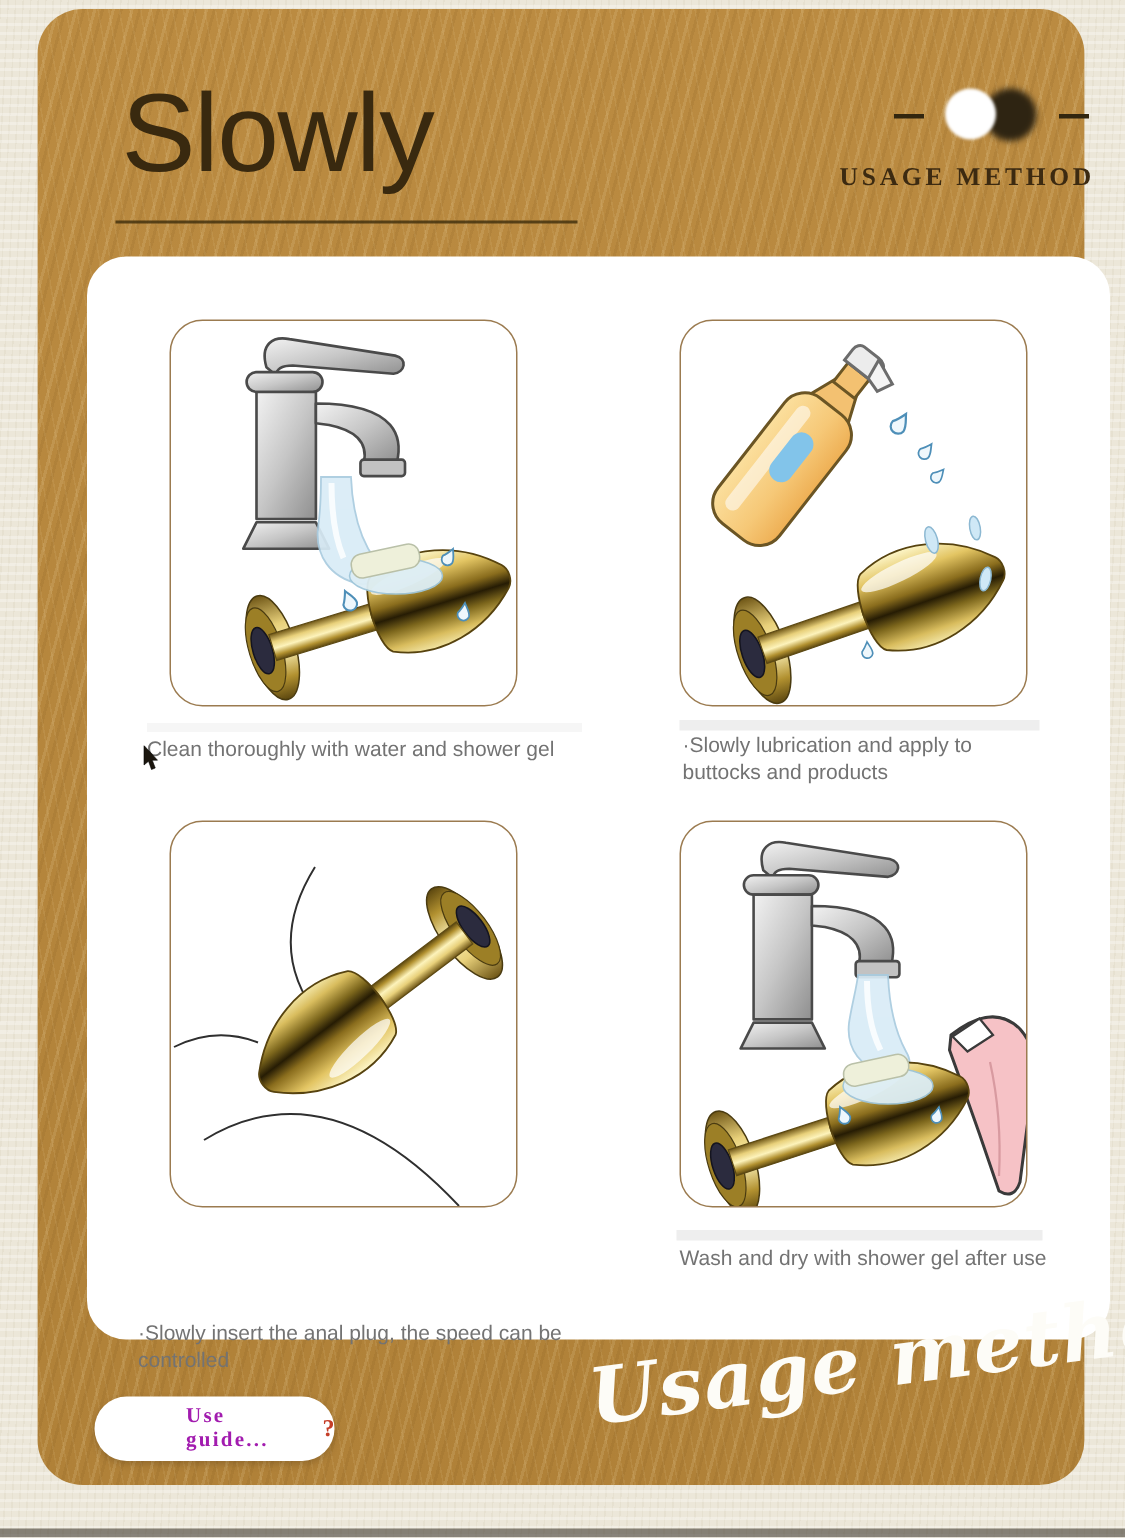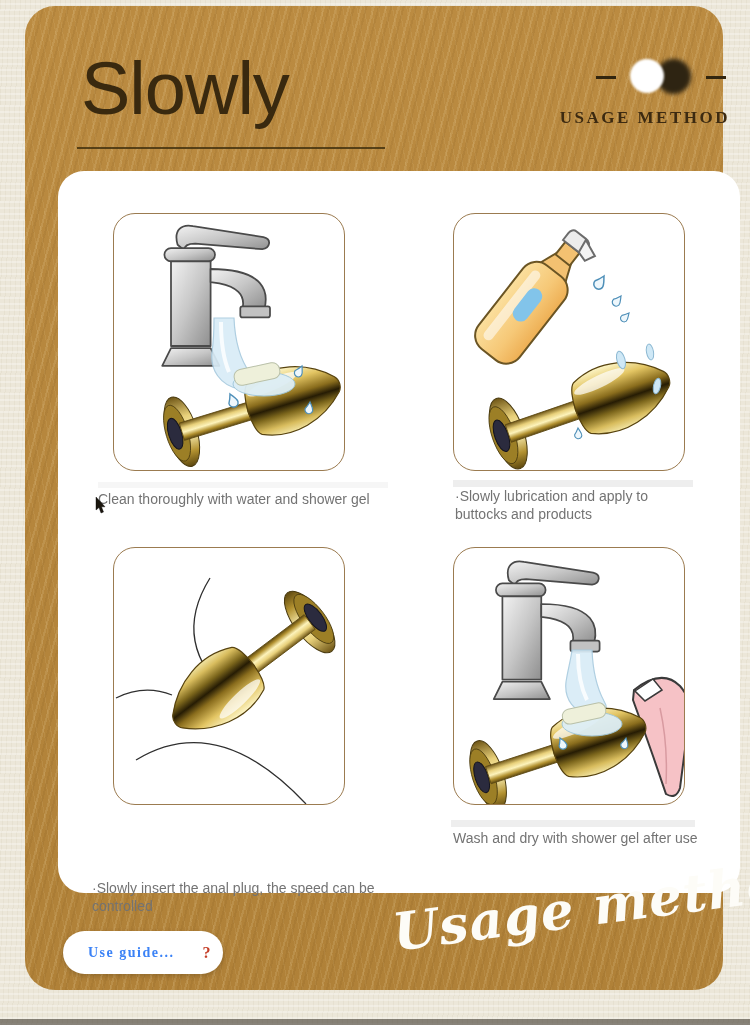--- a/index.html
+++ b/index.html
@@ -41,21 +41,21 @@
   .cap4{left:395px;top:659px;width:285px;white-space:nowrap;}
   .seam{position:absolute;background:#e0e0e0;}
   .seam.s1{left:40px;top:311px;width:290px;height:6px;opacity:.30;}
   .seam.s2{left:395px;top:309px;width:240px;height:7px;opacity:.55;}
   .seam.s4{left:393px;top:649px;width:244px;height:7px;opacity:.55;}
   .cursor-artifact{position:absolute;left:37px;top:326px;width:12px;height:17px;}
   .use-guide-btn{position:absolute;left:38px;top:925px;width:160px;height:43px;border-radius:22px;
     background:#fff;box-shadow:0 2px 5px rgba(60,40,10,.25);display:flex;align-items:center;
     padding-left:25px;box-sizing:border-box;cursor:pointer;}
   .use-guide-label{font-family:"Liberation Serif",serif;font-weight:700;font-size:14px;
-    letter-spacing:1.5px;color:#3b82f6;}
+    letter-spacing:1.5px;color:#a21caf;margin-left:36px;}
   .use-guide-q{font-family:"Liberation Serif",serif;font-weight:700;font-size:16px;color:#c53e28;margin-left:28px;}
   .script-text{position:absolute;left:368px;top:896px;width:380px;
     font-family:"DejaVu Serif",serif;font-style:italic;font-weight:700;font-size:52px;
     color:#fdfcf7;transform:rotate(-7.5deg);transform-origin:left center;white-space:nowrap;letter-spacing:1px;}
   .bottom-strip{position:absolute;left:0;top:1019px;width:750px;height:6px;background:rgba(50,44,34,.55);}
 </style>
 </head>
 <body>
 
 <div class="stage">

